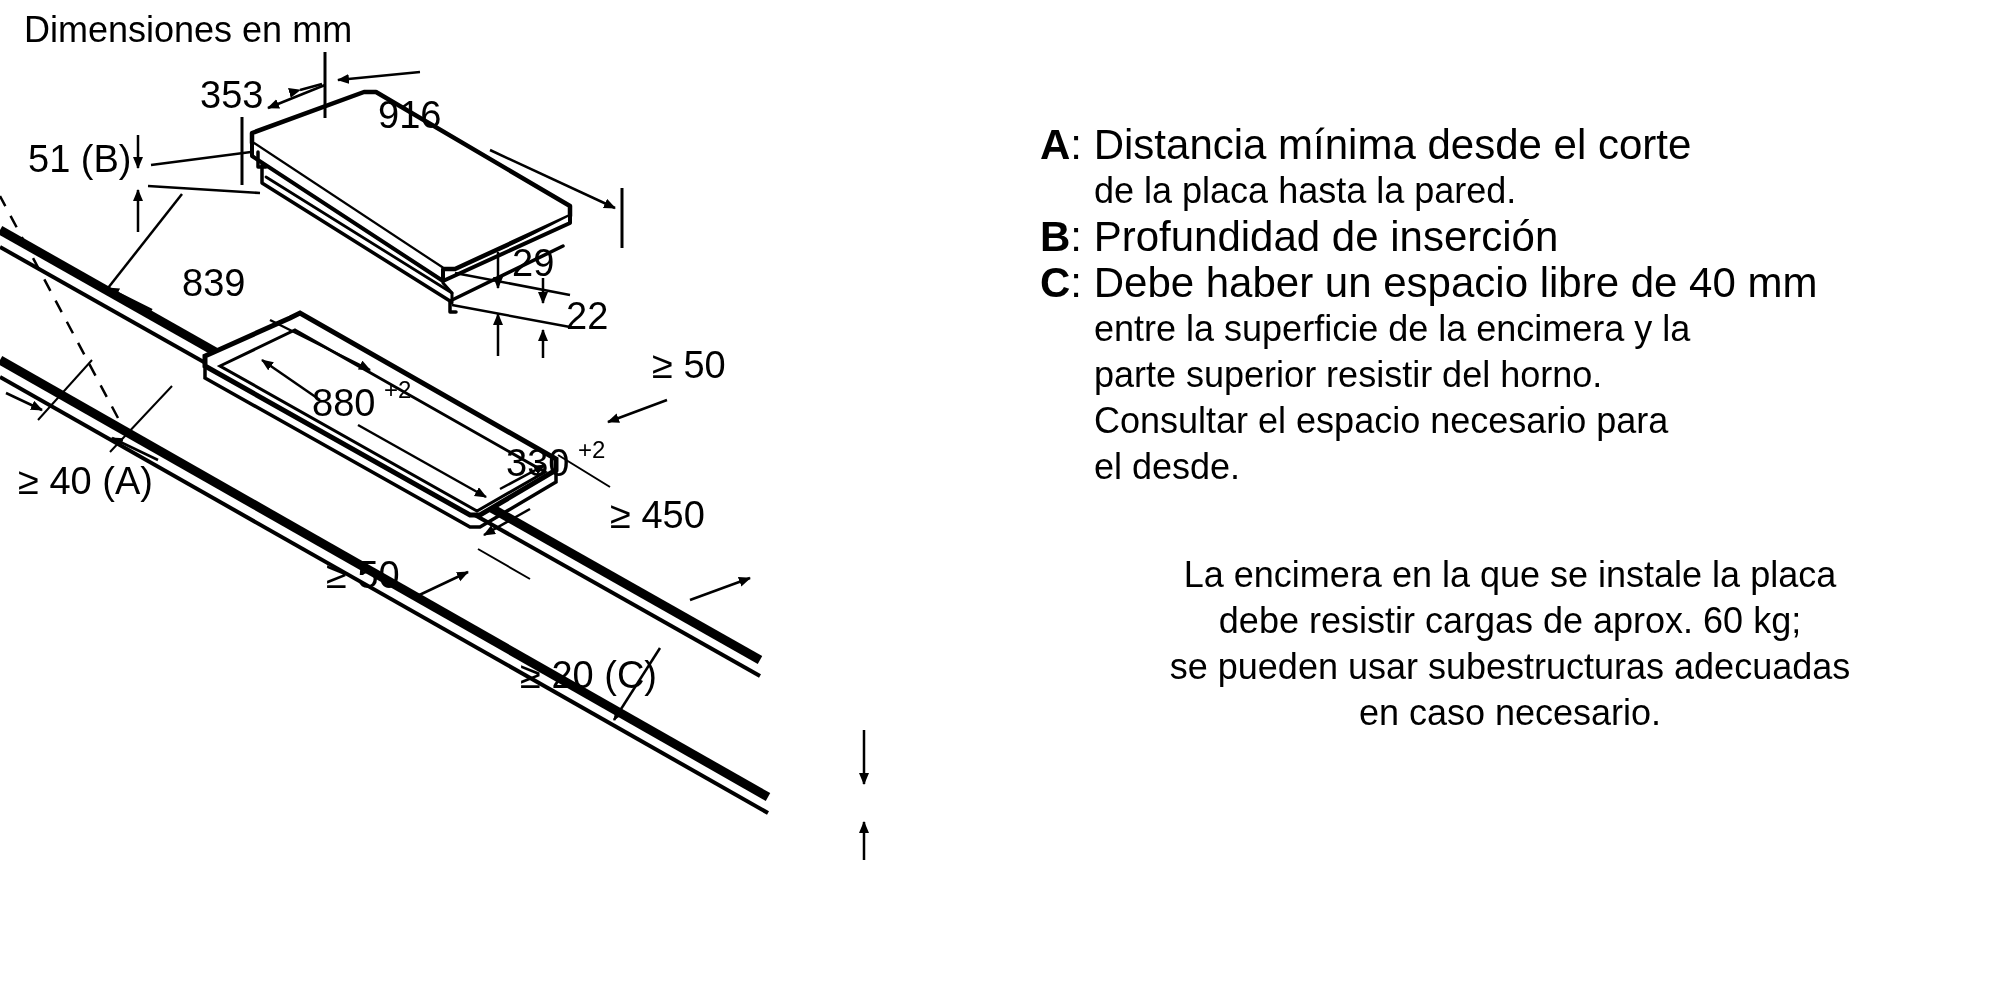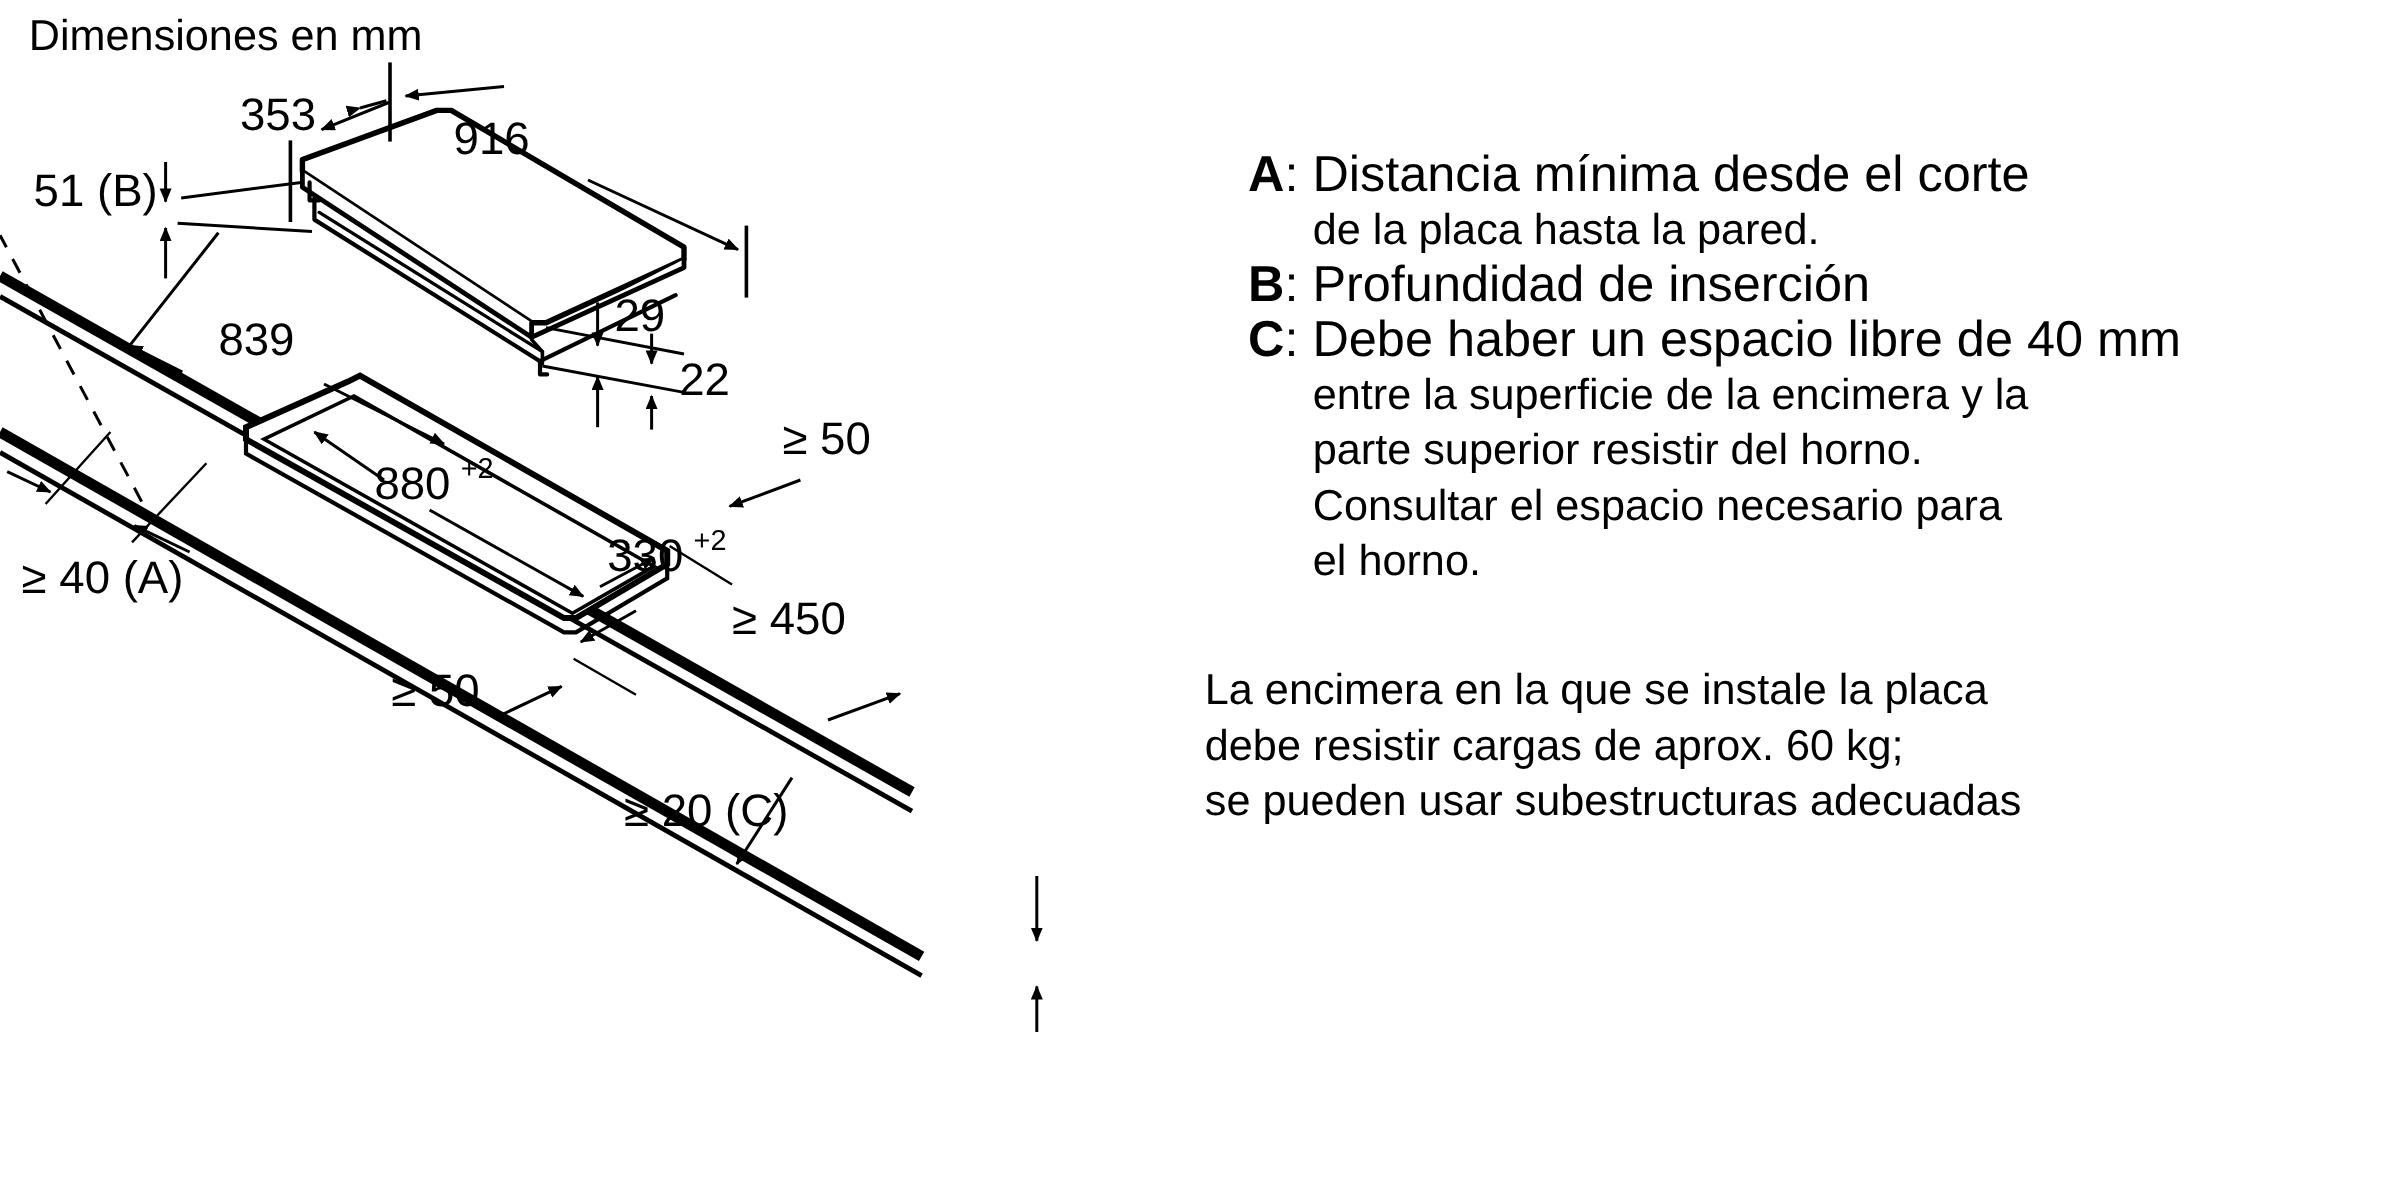--- a/index.html
+++ b/index.html
@@ -58,23 +58,24 @@
   }
   .legend-indent {
     display: block;
     padding-left: 54px;
     font-size: 36px;
     line-height: 46px;
     white-space: nowrap;
   }
   .note {
     position: absolute;
-    left: 1004px;
+    left: 1040px;
     top: 552px;
     width: 940px;
+    text-align: center;
   }
   .note-line {
     display: block;
     font-size: 36px;
     line-height: 46px;
     white-space: nowrap;
   }
   
   .dim-text {
     font-family: "Liberation Sans", sans-serif;
@@ -236,22 +237,23 @@
     <div class="legend-row">
       <span class="legend-key">B</span><span>: </span><span>Profundidad de inserción</span>
     </div>
 
     <div class="legend-row">
       <span class="legend-key">C</span><span>: </span><span>Debe haber un espacio libre de 40 mm</span>
     </div>
     <div class="legend-indent">entre la superficie de la encimera y la</div>
     <div class="legend-indent">parte superior resistir del horno.</div>
     <div class="legend-indent">Consultar el espacio necesario para</div>
-    <div class="legend-indent">el horno.</div>
+    <div class="legend-indent">el desde.</div>
   </div>
 
   <div class="note">
     <span class="note-line">La encimera en la que se instale la placa</span>
     <span class="note-line">debe resistir cargas de aprox. 60 kg;</span>
     <span class="note-line">se pueden usar subestructuras adecuadas</span>
+    <span class="note-line">en caso necesario.</span>
   </div>
 
 </div>
 
 </body></html>

